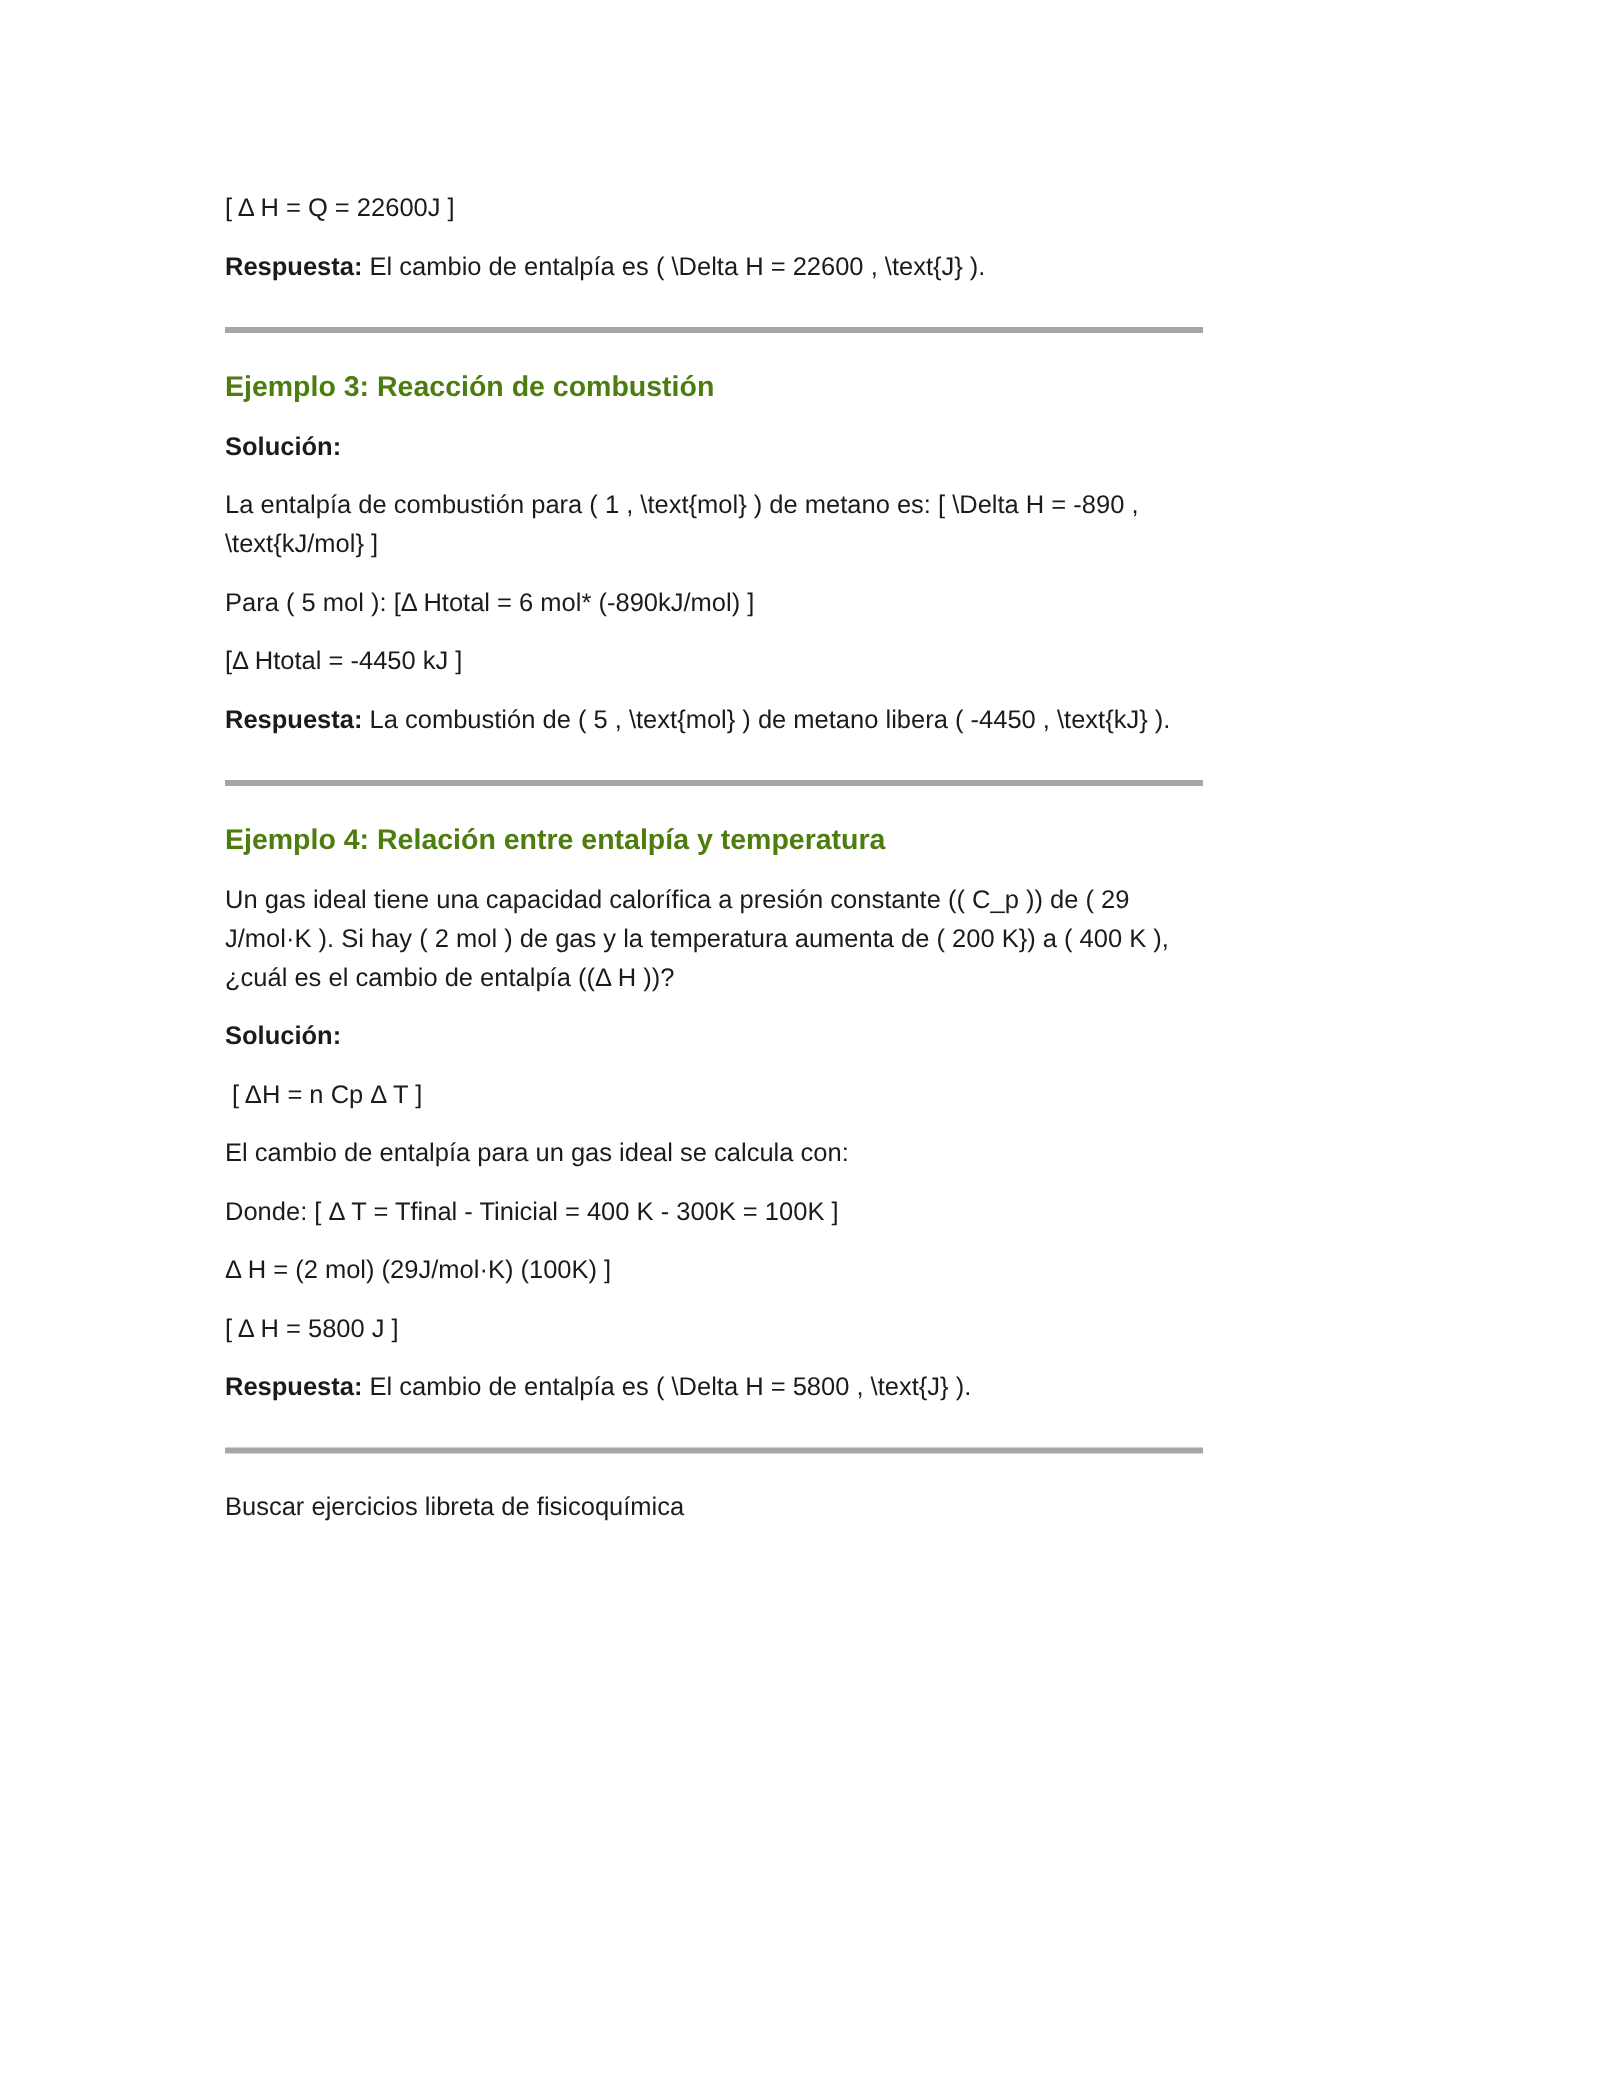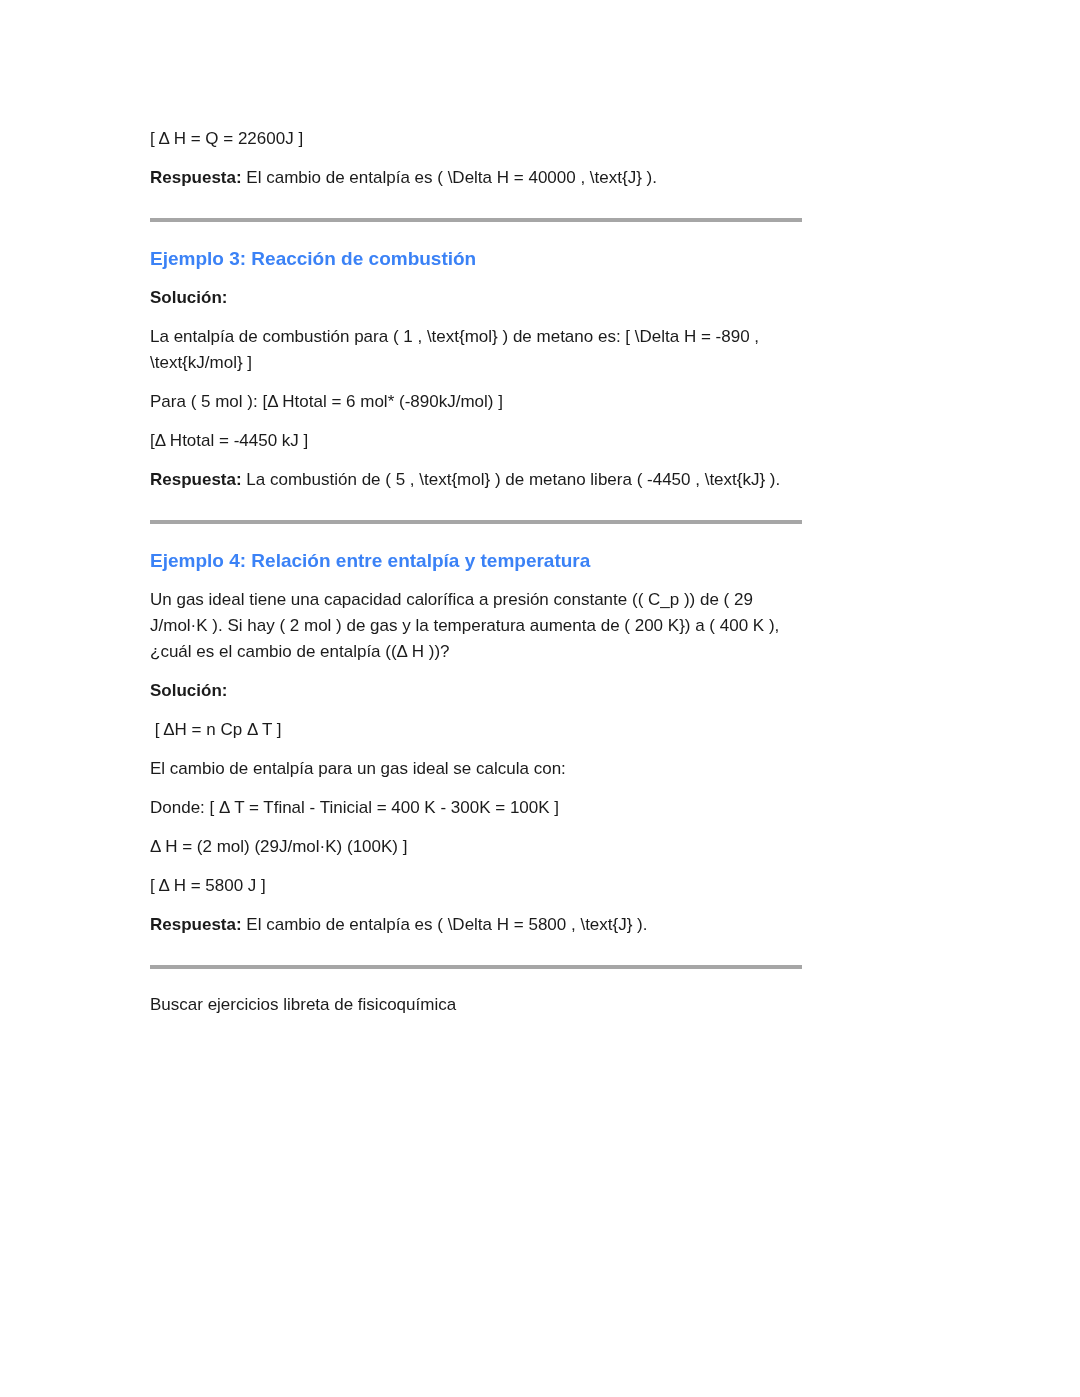--- a/index.html
+++ b/index.html
@@ -25,38 +25,38 @@
     line-height: 26px;
     margin: 0 0 13px 0;
     white-space: pre-wrap;
     color: #1b1b1b;
   }
   .heading {
     font-size: 19px;
     line-height: 27px;
     font-weight: bold;
     margin: 0 0 13px 0;
-    color: #3b82f6;
+    color: #4d7c0f;
   }
   .bold {
     font-weight: bold;
   }
   .divider {
     height: 4px;
     background: #a6a6a6;
     border: none;
     margin: 27px 0 23px 0;
   }
 </style>
 </head>
 <body>
 
 <div class="page">
     <p class="para"><span>[ Δ H = Q = 22600J ]</span></p>
-    <p class="para"><span class="bold">Respuesta:</span><span> El cambio de entalpía es ( \Delta H = 40000 , \text{J} ).</span></p>
+    <p class="para"><span class="bold">Respuesta:</span><span> El cambio de entalpía es ( \Delta H = 22600 , \text{J} ).</span></p>
     <div class="divider"></div>
     <h2 class="heading"><span>Ejemplo 3: Reacción de combustión</span></h2>
     <p class="para"><span class="bold">Solución:</span></p>
     <p class="para"><span>La entalpía de combustión para ( 1 , \text{mol} ) de metano es: [ \Delta H = -890 , \text{kJ/mol} ]</span></p>
     <p class="para"><span>Para ( 5 mol ): [Δ Htotal = 6 mol* (-890kJ/mol) ]</span></p>
     <p class="para"><span>[Δ Htotal = -4450 kJ ]</span></p>
     <p class="para"><span class="bold">Respuesta:</span><span> La combustión de ( 5 , \text{mol} ) de metano libera ( -4450 , \text{kJ} ).</span></p>
     <div class="divider"></div>
     <h2 class="heading"><span>Ejemplo 4: Relación entre entalpía y temperatura</span></h2>
     <p class="para"><span>Un gas ideal tiene una capacidad calorífica a presión constante (( C_p )) de ( 29 J/mol·K ). Si hay ( 2 mol ) de gas y la temperatura aumenta de ( 200 K}) a ( 400 K ), ¿cuál es el cambio de entalpía ((Δ H ))?</span></p>

